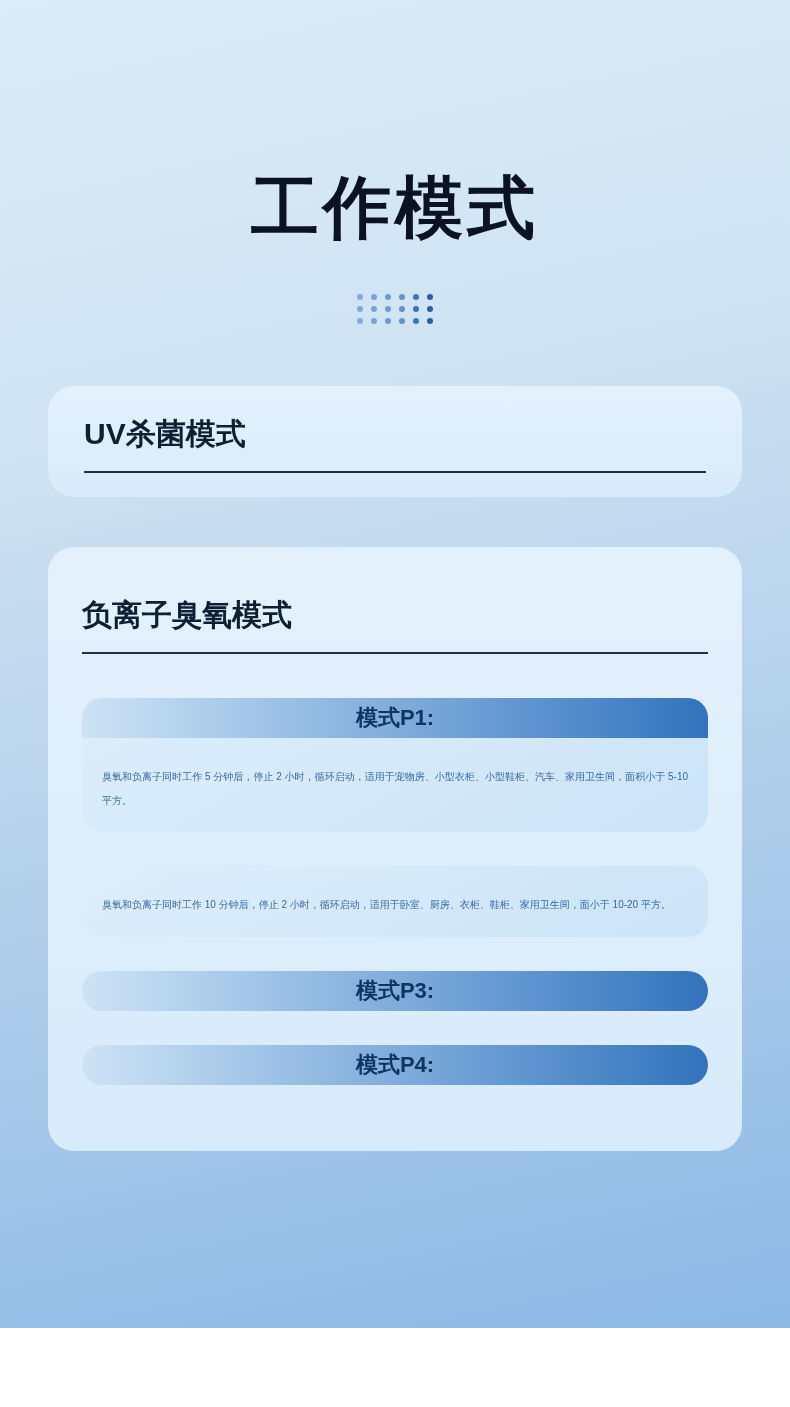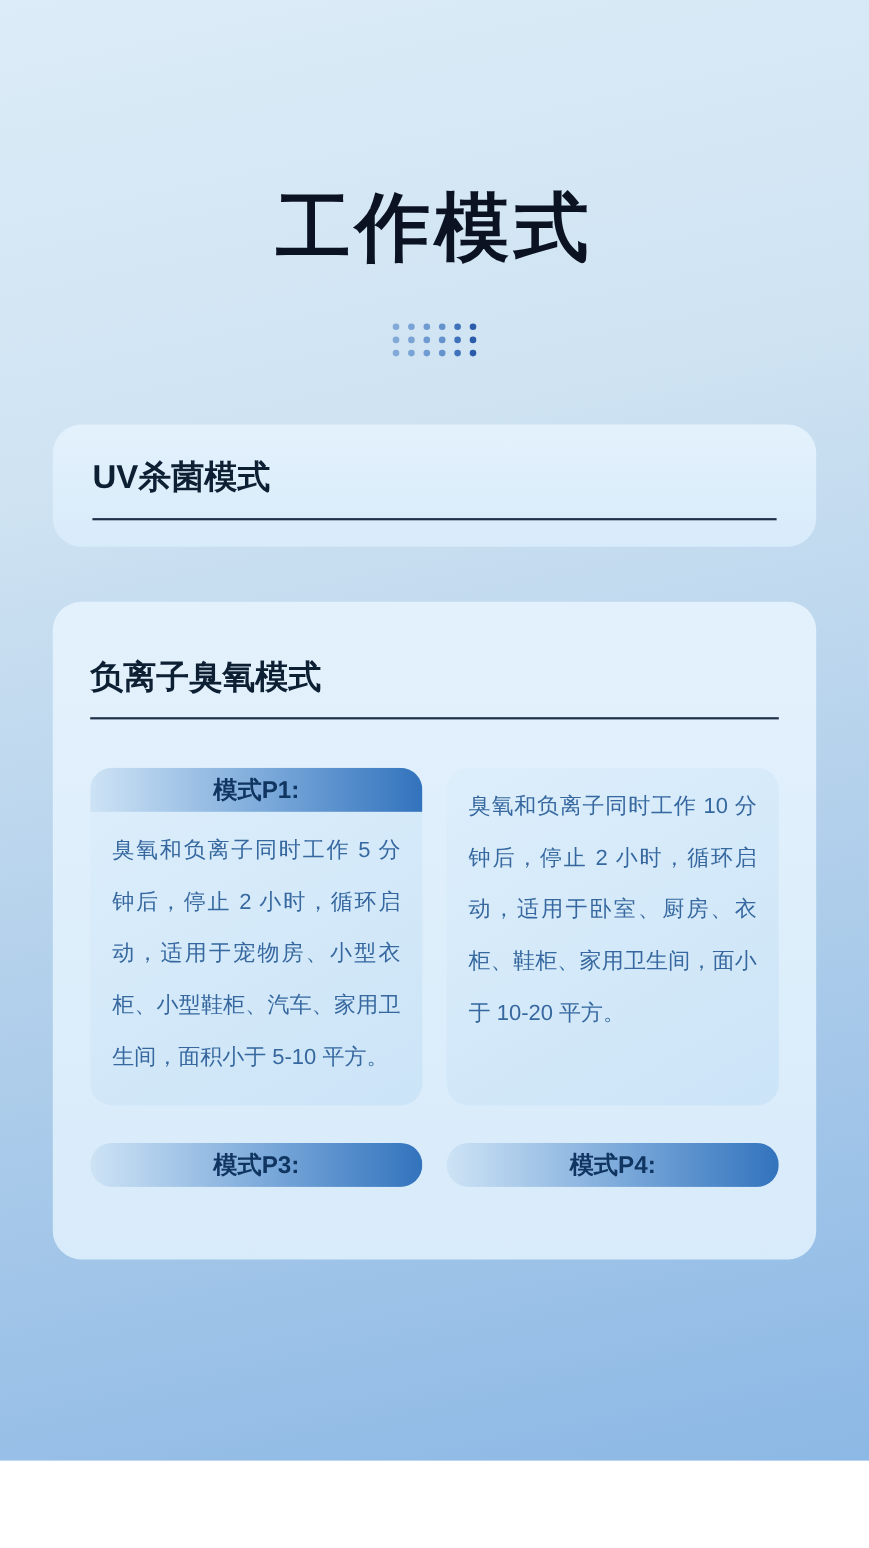--- a/index.html
+++ b/index.html
@@ -44,37 +44,37 @@
   .rule{height:2px;background:#1e3047;margin:0 0 10px;}
   .card-body{
     margin:0;
     font-size:20px;line-height:2.1;
     color:#2e4156;
     text-align:justify;
   }
   .card-anion{margin-top:50px;padding:48px 34px 66px;}
 
   .mode-grid{
-    display:grid;grid-template-columns:1fr 1fr;
+    display:grid;grid-template-columns:1fr;
     column-gap:22px;row-gap:34px;
     margin-top:44px;
   }
   .mode{
     border-radius:20px;overflow:hidden;
     background:linear-gradient(150deg,#ddeefb 0%,#cbe4f7 100%);
   }
   .mode-head{
     height:40px;
     display:flex;align-items:center;justify-content:center;
     font-size:22px;font-weight:800;color:#0f3560;
     background:linear-gradient(90deg,#cde3f5 0%,#78a7d9 55%,#3273bd 100%);
   }
   .mode-body{
-    margin:0;padding:12px 20px 20px;
-    font-size:20px;line-height:2.35;
+    margin:0;padding:27px 20px 20px;
+    font-size:10px;line-height:2.35;
     color:#36689f;
     text-align:justify;
   }
 </style>
 </head>
 <body>
 
 <div class="canvas">
 
   <h1 class="page-title">工作模式</h1>

